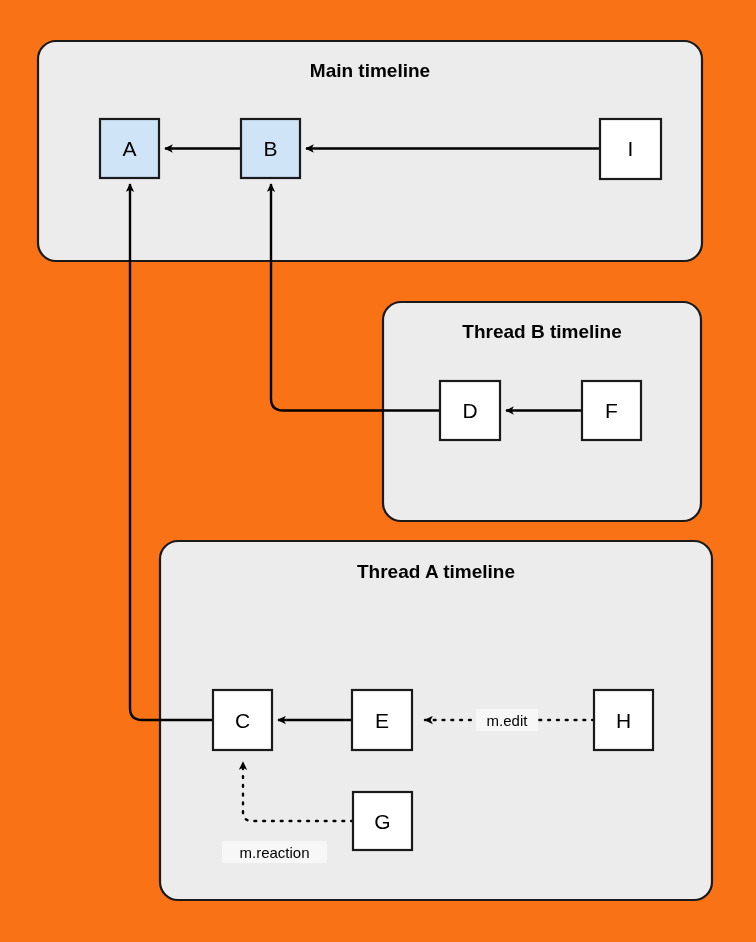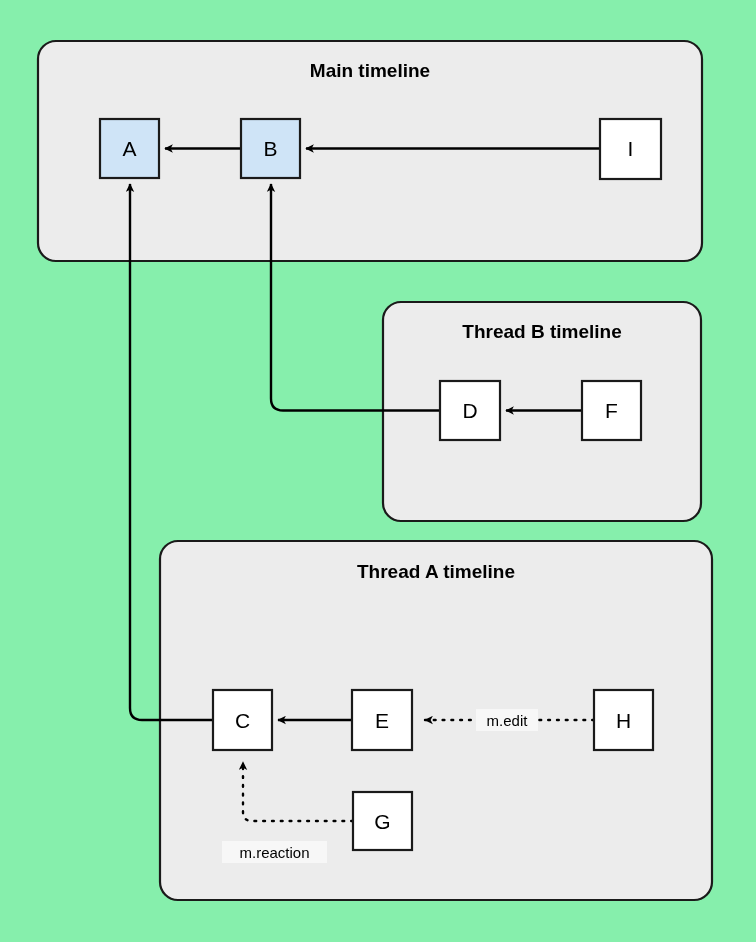--- a/index.html
+++ b/index.html
@@ -4,21 +4,21 @@
 <style>
   html, body {
     margin: 0;
     padding: 0;
     background: #ffffff;
   }
   #canvas {
     position: relative;
     width: 756px;
     height: 942px;
-    background: #86efac;
+    background: #f97316;
     font-family: "Liberation Sans", sans-serif;
     overflow: hidden;
   }
   #diagram-svg {
     position: absolute;
     left: 0;
     top: 0;
     width: 756px;
     height: 942px;
   }

